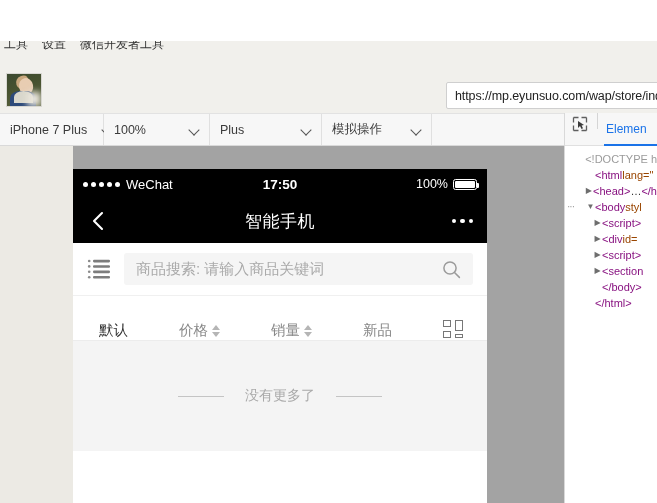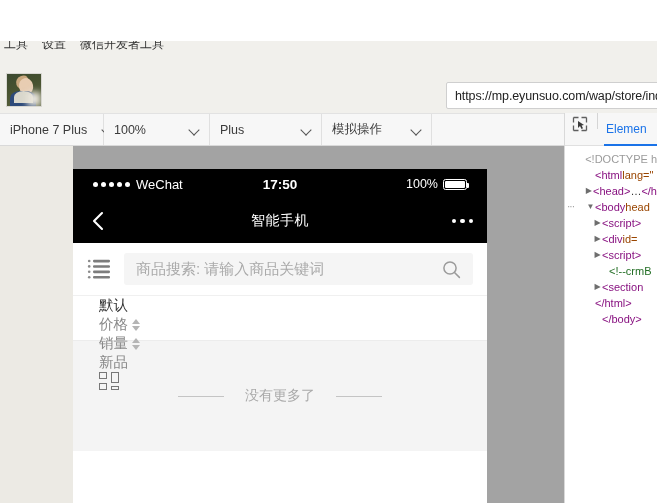--- a/index.html
+++ b/index.html
@@ -119,21 +119,21 @@
   .tk-comment{ color:#236e25; }
   .tk-plain{ color:#333; }
 
   
   .phone{
     position:absolute; left:73px; top:128px; width:414px; height:375px;
     background:#ffffff; overflow:hidden;
   }
   .statusbar{
     height:30px; background:#000; color:#fff; display:flex; align-items:center;
-    padding:0 20px; font-size:13px; position:relative;
+    padding:0 10px; font-size:13px; position:relative;
   }
   .sb-left{ display:flex; align-items:center; gap:6px; }
   .sb-dots{ display:flex; gap:3px; }
   .sb-dot{ width:5px; height:5px; border-radius:50%; background:#fff; }
   .sb-carrier{ font-size:13px; }
   .sb-time{
     position:absolute; left:50%; transform:translateX(-50%); font-size:13.5px; font-weight:bold;
   }
   .sb-right{ margin-left:auto; display:flex; align-items:center; gap:5px; }
   .sb-batt-pct{ font-size:12.5px; }
@@ -147,40 +147,40 @@
     background:#fff; border-radius:0 1px 1px 0;
   }
 
   .navbar{
     height:44px; background:#000; color:#fff; display:flex; align-items:center;
     position:relative; padding:0 14px;
   }
   .nav-back{ width:22px; height:22px; display:flex; align-items:center; justify-content:center; }
   .nav-title{
     position:absolute; left:50%; transform:translateX(-50%);
-    font-size:14px; color:#fff; letter-spacing:0.5px;
+    font-size:17px; color:#fff; letter-spacing:0.5px;
   }
   .nav-more{ margin-left:auto; display:flex; align-items:center; gap:4px; }
   .nav-more i{ width:4.5px; height:4.5px; border-radius:50%; background:#fff; display:block; }
 
   .searchrow{
     height:52px; background:#fff; display:flex; align-items:center; padding:0 14px; gap:12px;
   }
   .cat-icon{ width:25px; height:22px; flex:0 0 auto; }
   .searchbox{
     flex:1 1 auto; height:32px; background:#f5f5f5; border-radius:3px;
     display:flex; align-items:center; padding:0 12px;
   }
   .searchbox .ph{ font-size:15px; color:#aaa; flex:1 1 auto; }
   .mag{ width:19px; height:19px; flex:0 0 auto; }
 
   .filterbar{
     height:46px; background:#fff; border-top:1px solid #f0f0f0;
     border-bottom:1px solid #ececec;
-    display:flex; align-items:flex-start; padding:0 22px 0 26px;flex-direction:column;
+    display:flex; align-items:flex-end; padding:0 22px 0 26px;
   }
   .fl-item{
     display:flex; align-items:center; gap:4px; font-size:14.5px; color:#888;
     flex:0 0 auto;
   }
   .fl-item.active{ color:#333; }
   .fl-gap{ flex:1 1 auto; }
   .sortarrows{ display:flex; flex-direction:column; gap:2px; width:8px; }
   .sortarrows .up{
     width:0;height:0;border-left:4px solid transparent;border-right:4px solid transparent;
@@ -306,21 +306,21 @@
           <span class="dt-arrow">▶</span>
           <span class="tk-tag">&lt;head&gt;</span>
           <span class="tk-plain">…</span>
           <span class="tk-tag">&lt;/h</span>
         </div>
         <div class="dt-line">
           <span class="dt-dots">···</span>
           <span class="ind" style="width: 7px;"></span>
           <span class="dt-arrow">▼</span>
           <span class="tk-tag">&lt;body </span>
-          <span class="tk-attr">head</span>
+          <span class="tk-attr">styl</span>
         </div>
         <div class="dt-line">
           <span class="dt-dots"></span>
           <span class="ind" style="width: 14px;"></span>
           <span class="dt-arrow">▶</span>
           <span class="tk-tag">&lt;script&gt;</span>
         </div>
         <div class="dt-line">
           <span class="dt-dots"></span>
           <span class="ind" style="width: 14px;"></span>
@@ -329,41 +329,35 @@
           <span class="tk-attr">id=</span>
         </div>
         <div class="dt-line">
           <span class="dt-dots"></span>
           <span class="ind" style="width: 14px;"></span>
           <span class="dt-arrow">▶</span>
           <span class="tk-tag">&lt;script&gt;</span>
         </div>
         <div class="dt-line">
           <span class="dt-dots"></span>
-          <span class="ind" style="width: 21px;"></span>
-          <span class="dt-arrow"></span>
-          <span class="tk-comment">&lt;!--crmB</span>
-        </div>
-        <div class="dt-line">
-          <span class="dt-dots"></span>
           <span class="ind" style="width: 14px;"></span>
           <span class="dt-arrow">▶</span>
           <span class="tk-tag">&lt;section</span>
         </div>
         <div class="dt-line">
           <span class="dt-dots"></span>
+          <span class="ind" style="width: 14px;"></span>
+          <span class="dt-arrow"></span>
+          <span class="tk-tag">&lt;/body&gt;</span>
+        </div>
+        <div class="dt-line">
+          <span class="dt-dots"></span>
           <span class="ind" style="width: 7px;"></span>
           <span class="dt-arrow"></span>
           <span class="tk-tag">&lt;/html&gt;</span>
-        </div>
-        <div class="dt-line">
-          <span class="dt-dots"></span>
-          <span class="ind" style="width: 14px;"></span>
-          <span class="dt-arrow"></span>
-          <span class="tk-tag">&lt;/body&gt;</span>
         </div>
       </div>
   </div>
 
   <div class="phone">
 
     <div class="statusbar">
       <div class="sb-left">
         <div class="sb-dots" id="signal-dots">
             <span class="sb-dot"></span>

